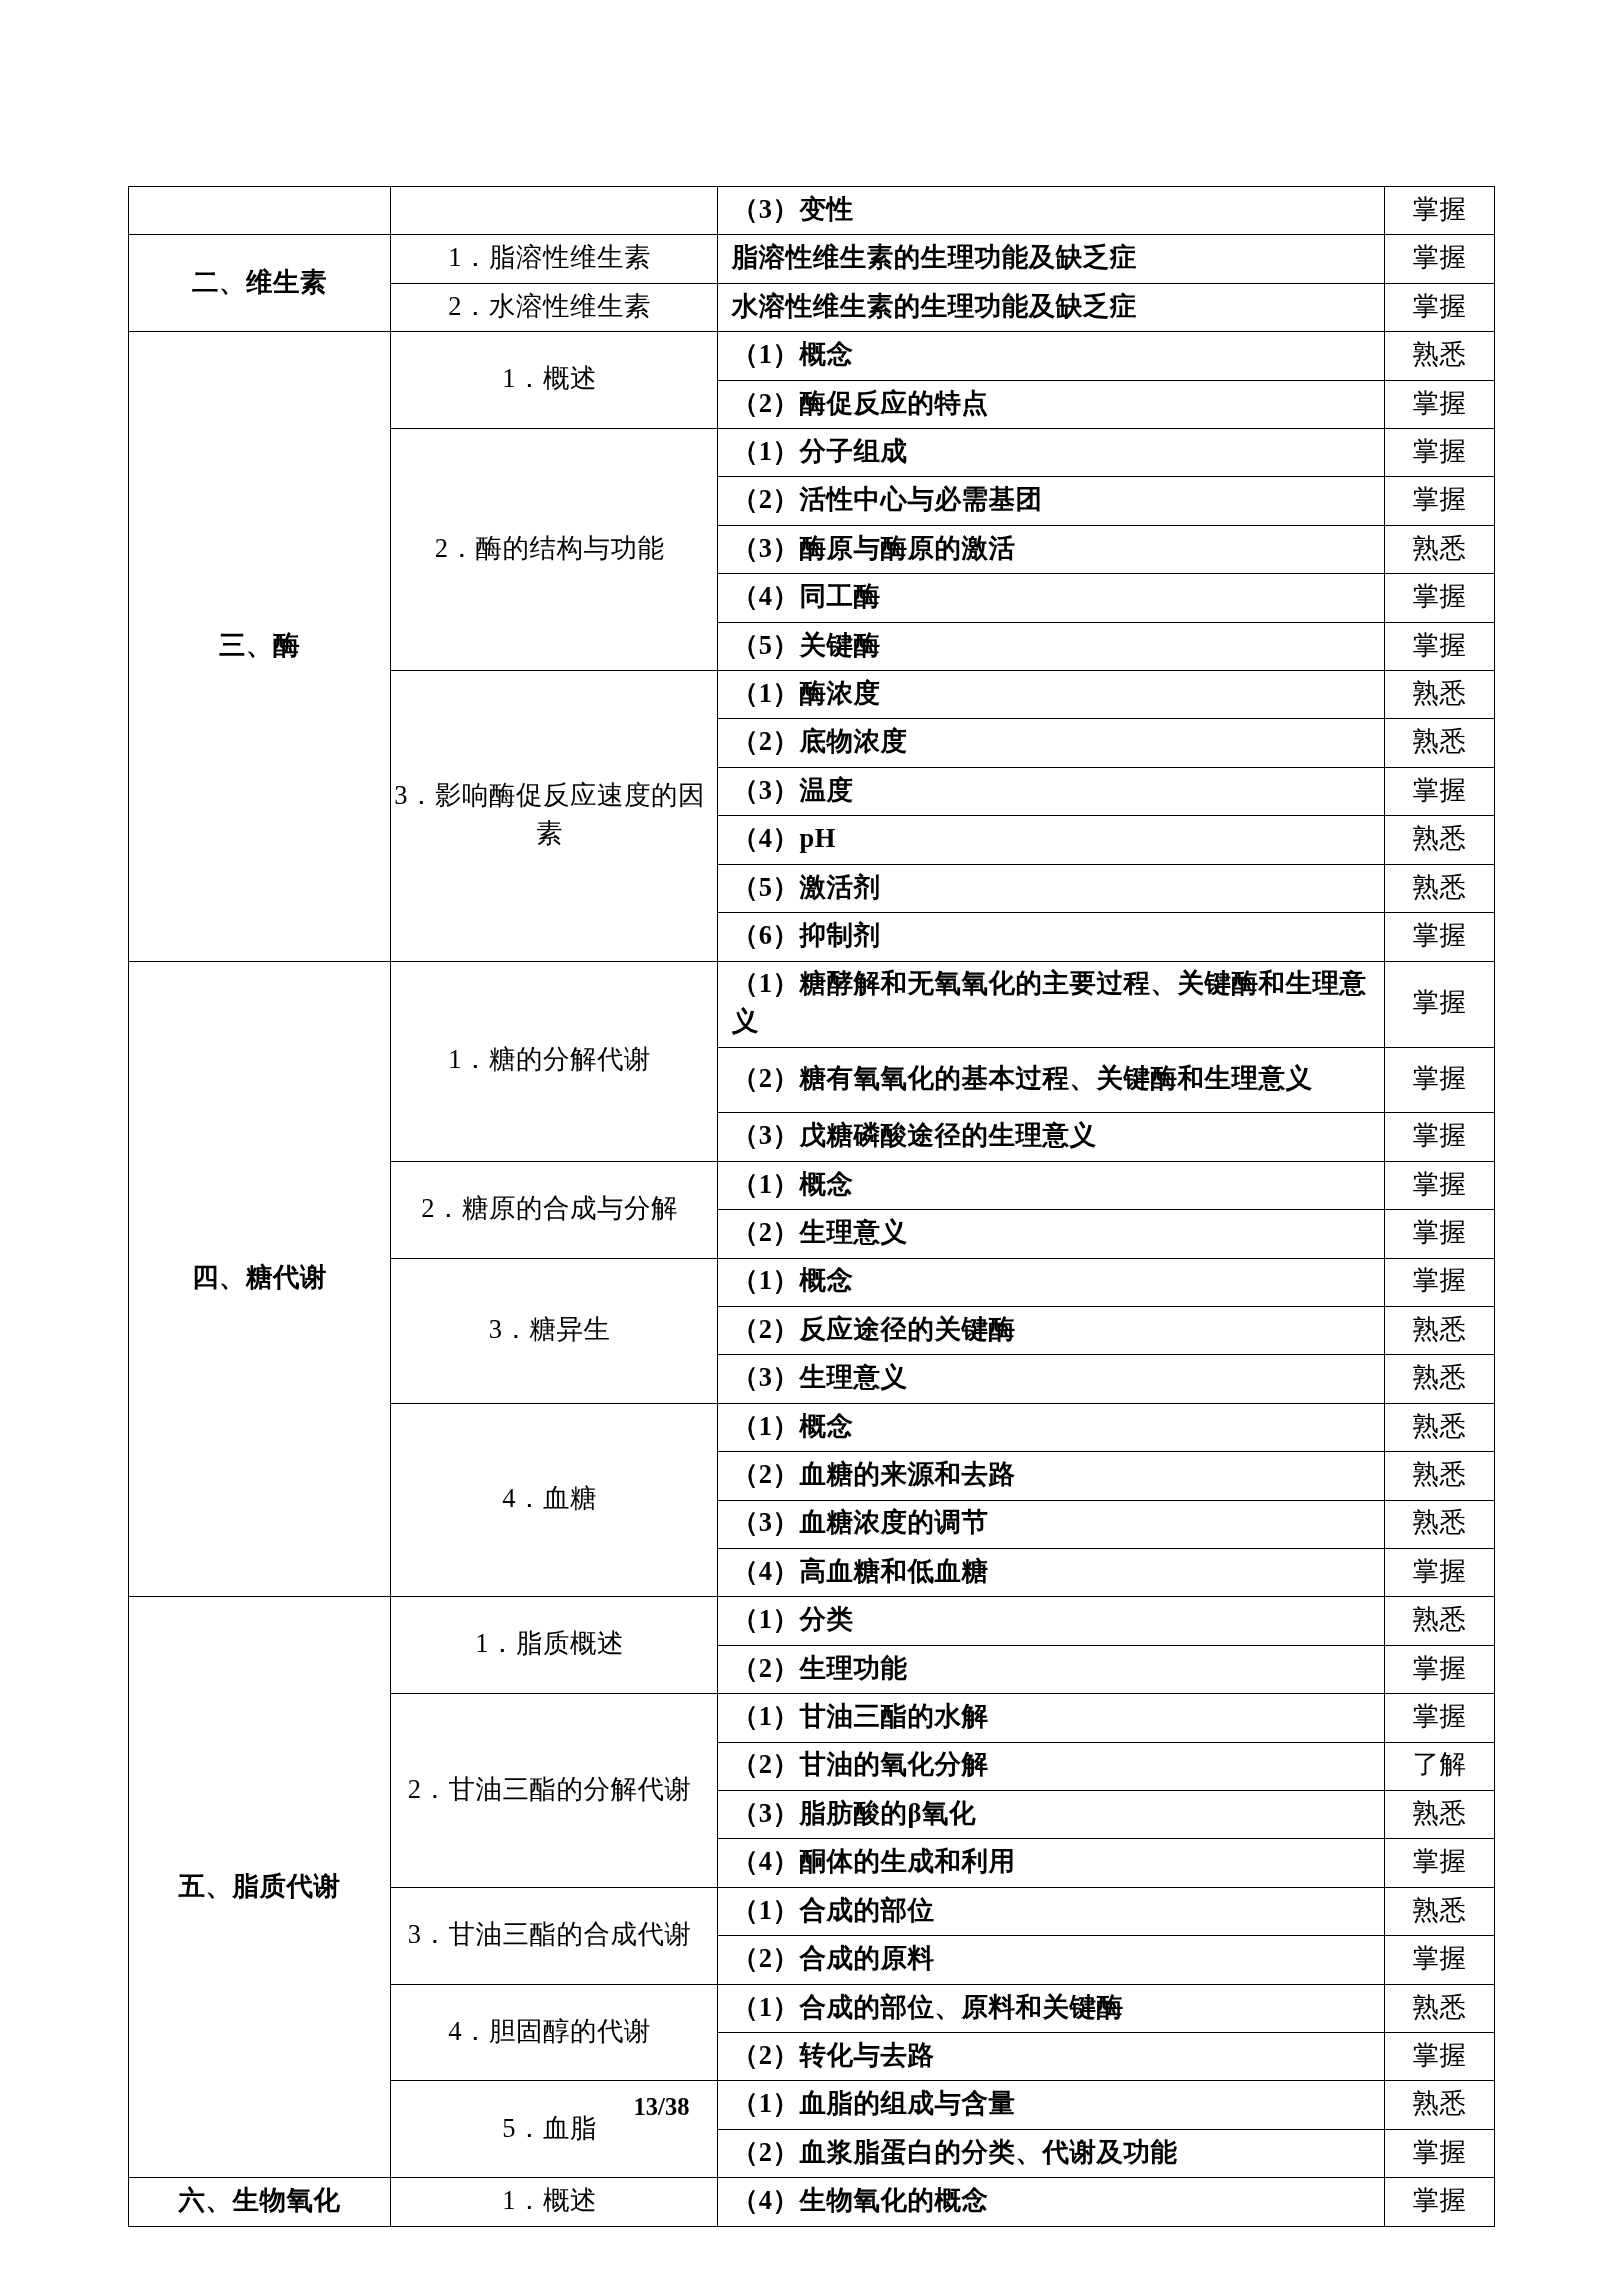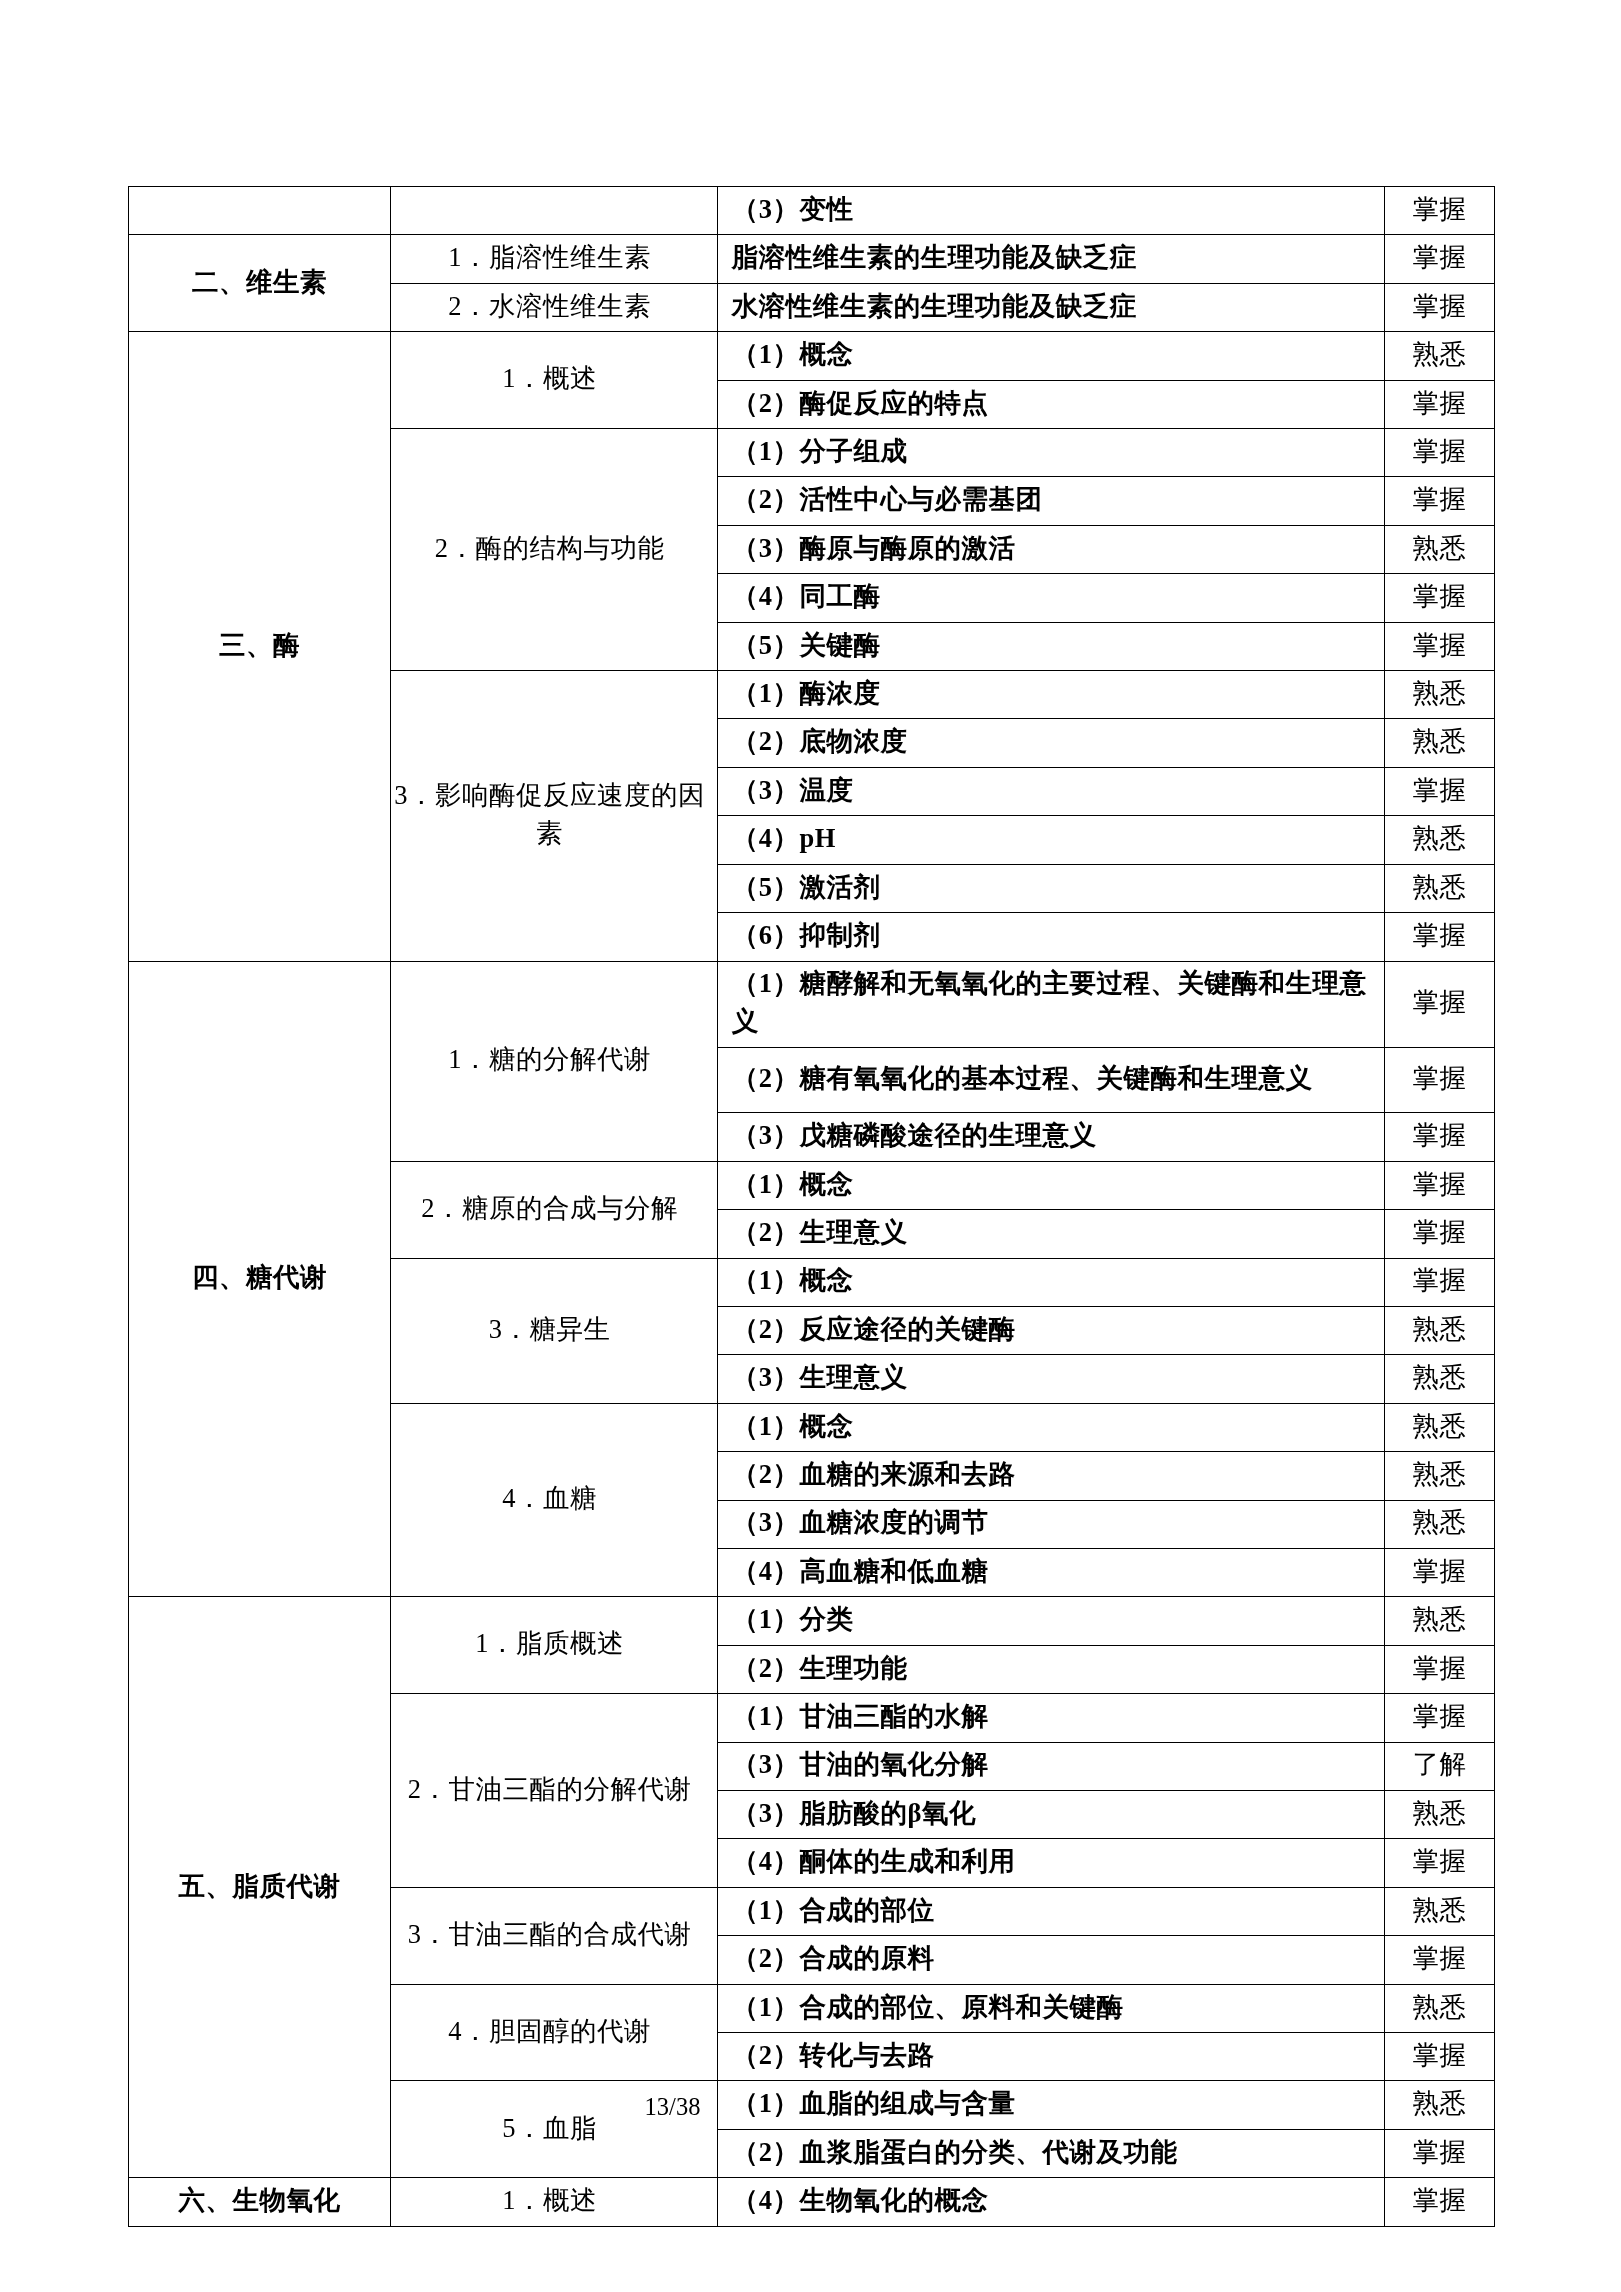--- a/index.html
+++ b/index.html
@@ -61,27 +61,28 @@
     font-weight: bold;
   }
   td.level-cell {
     text-align: center;
     vertical-align: middle;
     margin-left: 40px;
   }
   .tall-row td { height: 55px; }
   .page-footer {
     position: absolute;
-    left: 16px;
+    left: 5px;
     top: 2093px;
     width: 1313px;
     text-align: center;
     font-size: 24.5px;
     font-family: "Liberation Serif", "DejaVu Serif", serif;
     color: #000000;
+    font-weight: bold;
   }
 </style>
 </head>
 <body>
 
 <div class="page">
 
   <table class="syllabus-table">
     <colgroup>
       <col class="col-chapter">
@@ -225,21 +226,21 @@
         <tr>
           <td class="detail-cell">（2）生理功能</td>
           <td class="level-cell">掌握</td>
         </tr>
         <tr>
           <td class="section-cell" rowspan="4">2．甘油三酯的分解代谢</td>
           <td class="detail-cell">（1）甘油三酯的水解</td>
           <td class="level-cell">掌握</td>
         </tr>
         <tr>
-          <td class="detail-cell">（3）甘油的氧化分解</td>
+          <td class="detail-cell">（2）甘油的氧化分解</td>
           <td class="level-cell">了解</td>
         </tr>
         <tr>
           <td class="detail-cell">（3）脂肪酸的β氧化</td>
           <td class="level-cell">熟悉</td>
         </tr>
         <tr>
           <td class="detail-cell">（4）酮体的生成和利用</td>
           <td class="level-cell">掌握</td>
         </tr>

